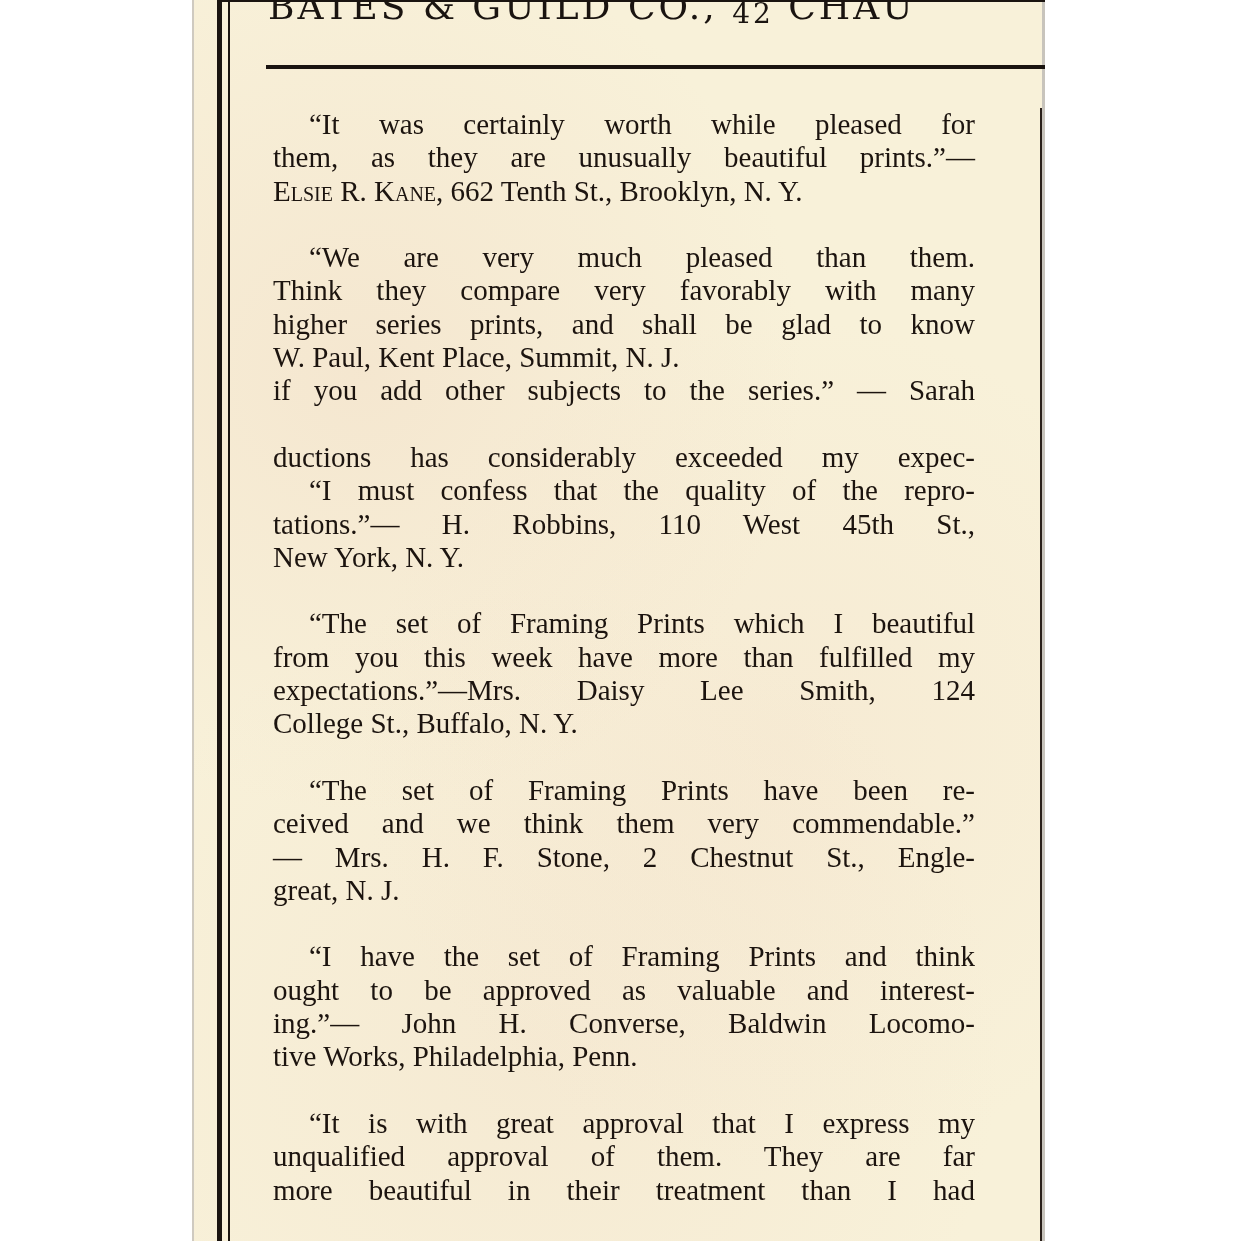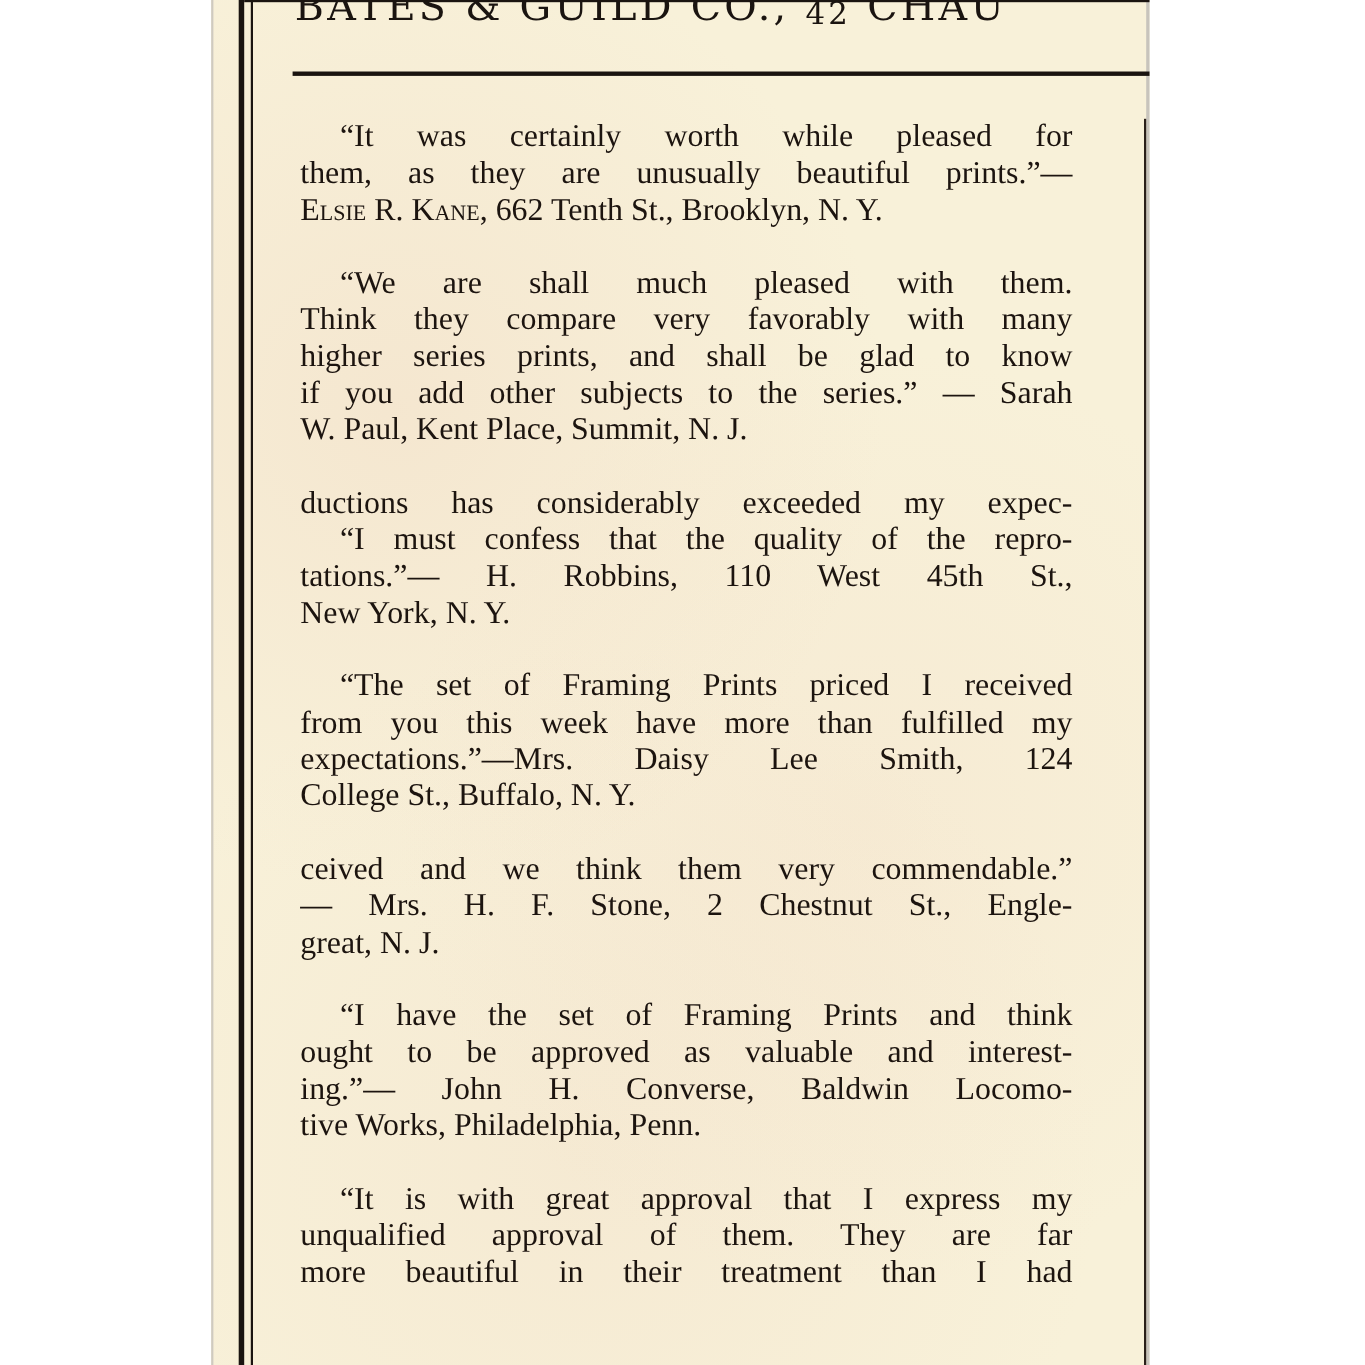--- a/index.html
+++ b/index.html
@@ -72,42 +72,43 @@
 
 <div class="content">
 
   <div class="para">
     <span class="line first">“It was certainly worth while pleased for</span>
     <span class="line">them, as they are unusually beautiful prints.”—</span>
     <span class="line last sc-line"><span class="sc">Elsie R. Kane</span>, <span>662 Tenth St., Brooklyn, N. Y.</span></span>
   </div>
 
   <div class="para">
-    <span class="line first">“We are shall much pleased with them.</span>
+    <span class="line first">“We are very much pleased than them.</span>
     <span class="line">Think they compare very favorably with many</span>
     <span class="line">higher series prints, and shall be glad to know</span>
+    <span class="line last">W. Paul, Kent Place, Summit, N. J.</span>
     <span class="line">if you add other subjects to the series.” — Sarah</span>
-    <span class="line last">W. Paul, Kent Place, Summit, N. J.</span>
   </div>
 
   <div class="para">
     <span class="line">ductions has considerably exceeded my expec-</span>
     <span class="line first">“I must confess that the quality of the repro-</span>
     <span class="line">tations.”— H. Robbins, 110 West 45th St.,</span>
     <span class="line last">New York, N. Y.</span>
   </div>
 
   <div class="para">
-    <span class="line first">“The set of Framing Prints priced I received</span>
+    <span class="line first">“The set of Framing Prints which I beautiful</span>
     <span class="line">from you this week have more than fulfilled my</span>
     <span class="line">expectations.”—Mrs. Daisy Lee Smith, 124</span>
     <span class="line last">College St., Buffalo, N. Y.</span>
   </div>
 
   <div class="para">
+    <span class="line first">“The set of Framing Prints have been re-</span>
     <span class="line">ceived and we think them very commendable.”</span>
     <span class="line">— Mrs. H. F. Stone, 2 Chestnut St., Engle-</span>
     <span class="line last">great, N. J.</span>
   </div>
 
   <div class="para">
     <span class="line first">“I have the set of Framing Prints and think</span>
     <span class="line">ought to be approved as valuable and interest-</span>
     <span class="line">ing.”— John H. Converse, Baldwin Locomo-</span>
     <span class="line last">tive Works, Philadelphia, Penn.</span>

